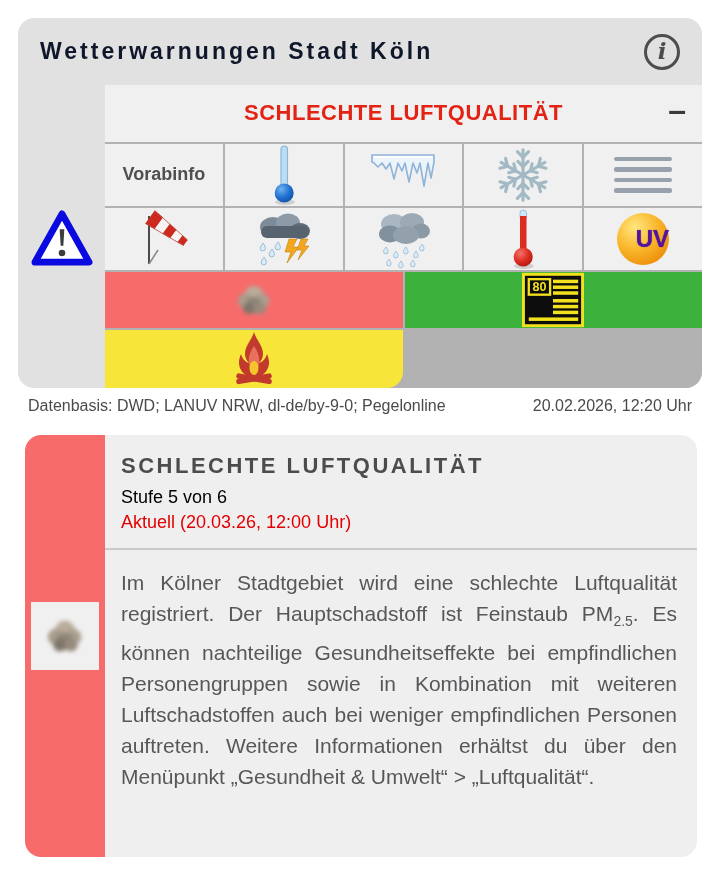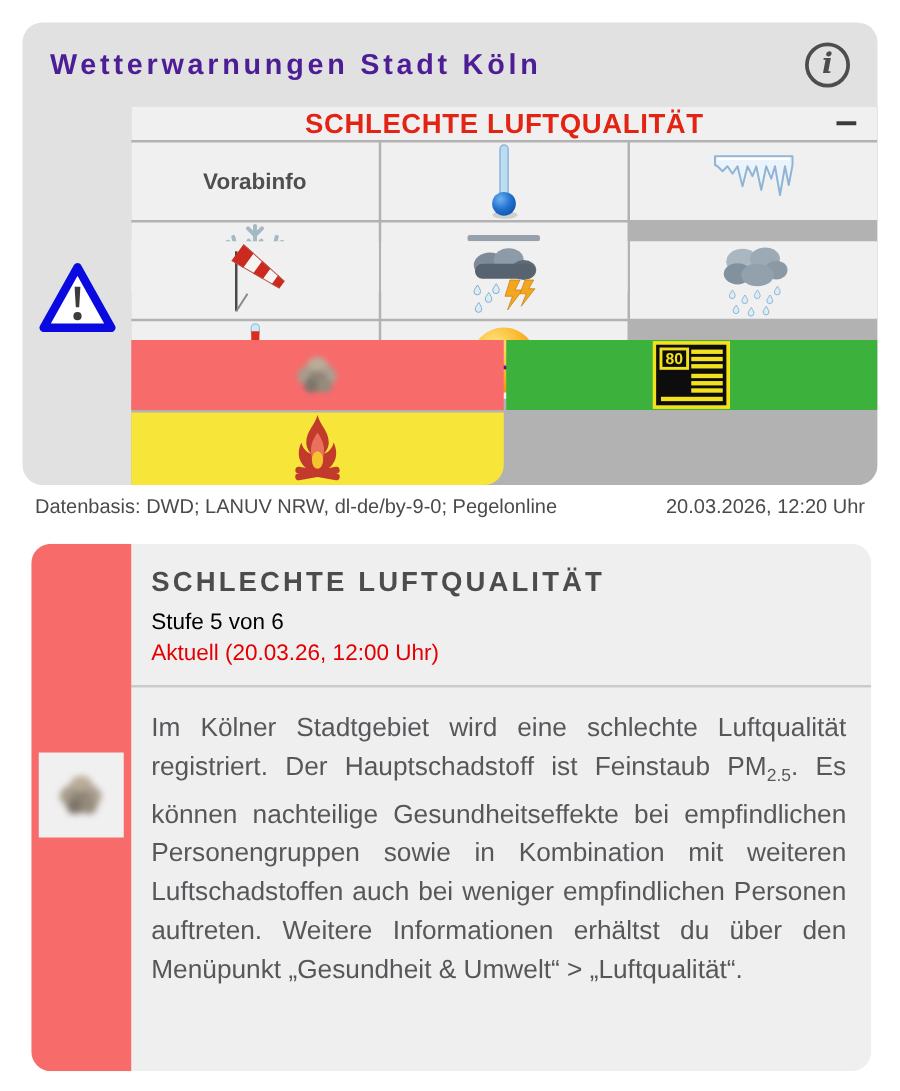--- a/index.html
+++ b/index.html
@@ -9,21 +9,21 @@
   
   .card1 {
     margin: 18px 0 0 18px; width: 684px; height: 370px;
     background: #e2e1e2; border-radius: 16px; overflow: hidden;
   }
   .card1-titlebar {
     height: 67px; display: flex; align-items: center; justify-content: space-between;
     padding: 0 22px;
   }
   .card1-title {
-    font-size: 23px; font-weight: bold; letter-spacing: 3px; color: #4c1d95;
+    font-size: 23px; font-weight: bold; letter-spacing: 3px; color: #0f172a;
   }
   .info-btn {
     width: 36px; height: 36px; border-radius: 50%; border: 3px solid #4d4d4d;
     display: flex; align-items: center; justify-content: center;
     font-family: "DejaVu Serif", serif; font-style: italic; font-weight: bold;
     font-size: 23px; color: #4d4d4d; background: transparent; cursor: pointer;
     padding-bottom: 2px;
   }
   .card1-body { display: flex; height: 303px; }
   .gutter { width: 87px; display: flex; justify-content: center; }
@@ -35,21 +35,21 @@
     display: flex; align-items: center; justify-content: center;
   }
   .wtable-header .htitle {
     color: #e32313; font-size: 22px; font-weight: bold; letter-spacing: 0.5px;
   }
   .collapse-btn {
     position: absolute; right: 16px; top: 50%; transform: translateY(-58%);
     font-size: 32px; font-weight: bold; color: #3a3a3a; background: none; border: none;
     line-height: 1; cursor: pointer;
   }
-  .irow { display: grid; grid-template-columns: repeat(3, 1fr); gap: 2px; height: 77px; }
+  .irow { display: grid; grid-template-columns: repeat(5, 1fr); gap: 2px; height: 77px; }
   .crow { display: grid; grid-template-columns: repeat(2, 1fr); gap: 2px; flex: 1; }
   .cell {
     background: #f1f0f1; display: flex; align-items: center; justify-content: center;
     cursor: pointer;
   }
   .cell-label { font-size: 18px; font-weight: bold; color: #4f4f4f; }
   .cell-red    { background: #f76b6b; }
   .cell-green  { background: #3cb13c; }
   .cell-yellow { background: #f8e53a; border-bottom-right-radius: 16px; }
 
@@ -295,21 +295,21 @@
             </g>
           </svg>
         </div>
       </div>
     </div>
   </div>
 </div>
 
 <div class="source-row">
   <span>Datenbasis: DWD; LANUV NRW, dl-de/by-9-0; Pegelonline</span>
-  <span>20.03.2026, 12:20 Uhr</span>
+  <span>20.02.2026, 12:20 Uhr</span>
 </div>
 
 <div class="card2">
   <div class="card2-strip">
     <div class="strip-iconbox">
       <svg width="58" height="58" viewBox="0 0 64 64">
         <defs>
             <filter id="f-dust2" x="-30%" y="-30%" width="160%" height="160%">
               <feGaussianBlur stdDeviation="2.6"></feGaussianBlur>
             </filter>

